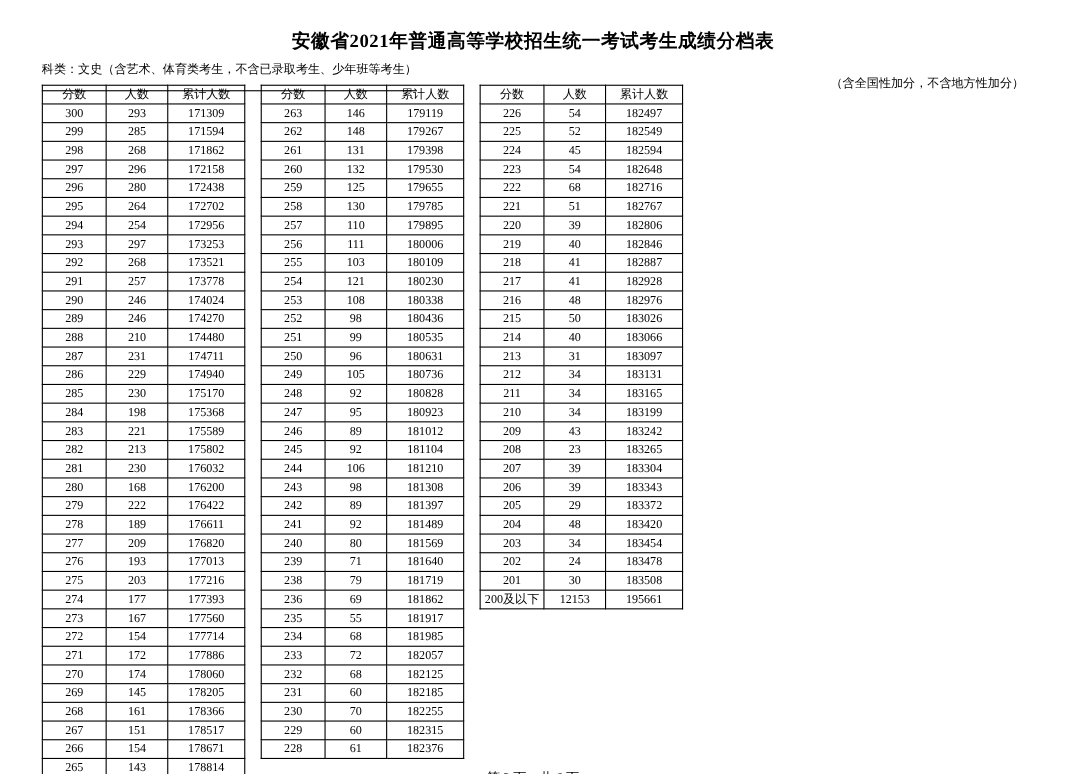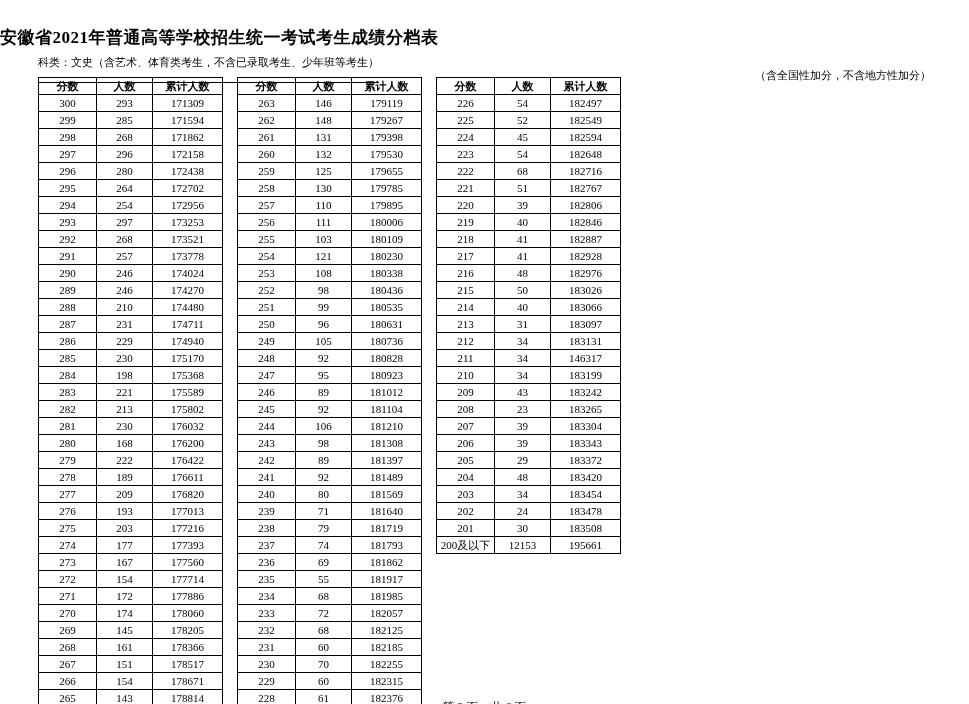--- a/index.html
+++ b/index.html
@@ -15,21 +15,21 @@
     overflow: hidden;
     position: relative;
   }
   .page {
     position: relative;
     width: 969px;
     height: 704px;
     box-sizing: border-box;
   }
   .doc-title {
-    text-align: left;
+    text-align: center;
     font-family: "Liberation Serif", serif;
     font-weight: bold;
     font-size: 17px;
     letter-spacing: 0.5px;
     margin-top: 26px;
     margin-bottom: 6px;
   }
   .subhead-row {
     position: relative;
     height: 18px;
@@ -67,21 +67,21 @@
     border: 1px solid #000000;
     height: 16px;
     line-height: 16px;
     text-align: center;
     font-size: 11px;
     font-family: "Liberation Serif", serif;
     padding: 0;
     box-sizing: border-box;
   }
   table.grid th {
-    font-weight: bold;
+    font-weight: normal;
     font-size: 11px;
   }
   .col-score { width: 58px; }
   .col-count { width: 56px; }
   .col-cum   { width: 70px; }
 
   .block {
     margin-right: 0;
   }
   .block + .block {
@@ -436,25 +436,20 @@
             <td class="col-score">239</td>
             <td class="col-count">71</td>
             <td class="col-cum">181640</td>
           </tr>
           <tr>
             <td class="col-score">238</td>
             <td class="col-count">79</td>
             <td class="col-cum">181719</td>
           </tr>
           <tr>
-            <td class="col-score">237</td>
-            <td class="col-count">74</td>
-            <td class="col-cum">181793</td>
-          </tr>
-          <tr>
             <td class="col-score">236</td>
             <td class="col-count">69</td>
             <td class="col-cum">181862</td>
           </tr>
           <tr>
             <td class="col-score">235</td>
             <td class="col-count">55</td>
             <td class="col-cum">181917</td>
           </tr>
           <tr>
@@ -575,21 +570,21 @@
             <td class="col-cum">183097</td>
           </tr>
           <tr>
             <td class="col-score">212</td>
             <td class="col-count">34</td>
             <td class="col-cum">183131</td>
           </tr>
           <tr>
             <td class="col-score">211</td>
             <td class="col-count">34</td>
-            <td class="col-cum">146317</td>
+            <td class="col-cum">183165</td>
           </tr>
           <tr>
             <td class="col-score">210</td>
             <td class="col-count">34</td>
             <td class="col-cum">183199</td>
           </tr>
           <tr>
             <td class="col-score">209</td>
             <td class="col-count">43</td>
             <td class="col-cum">183242</td>

